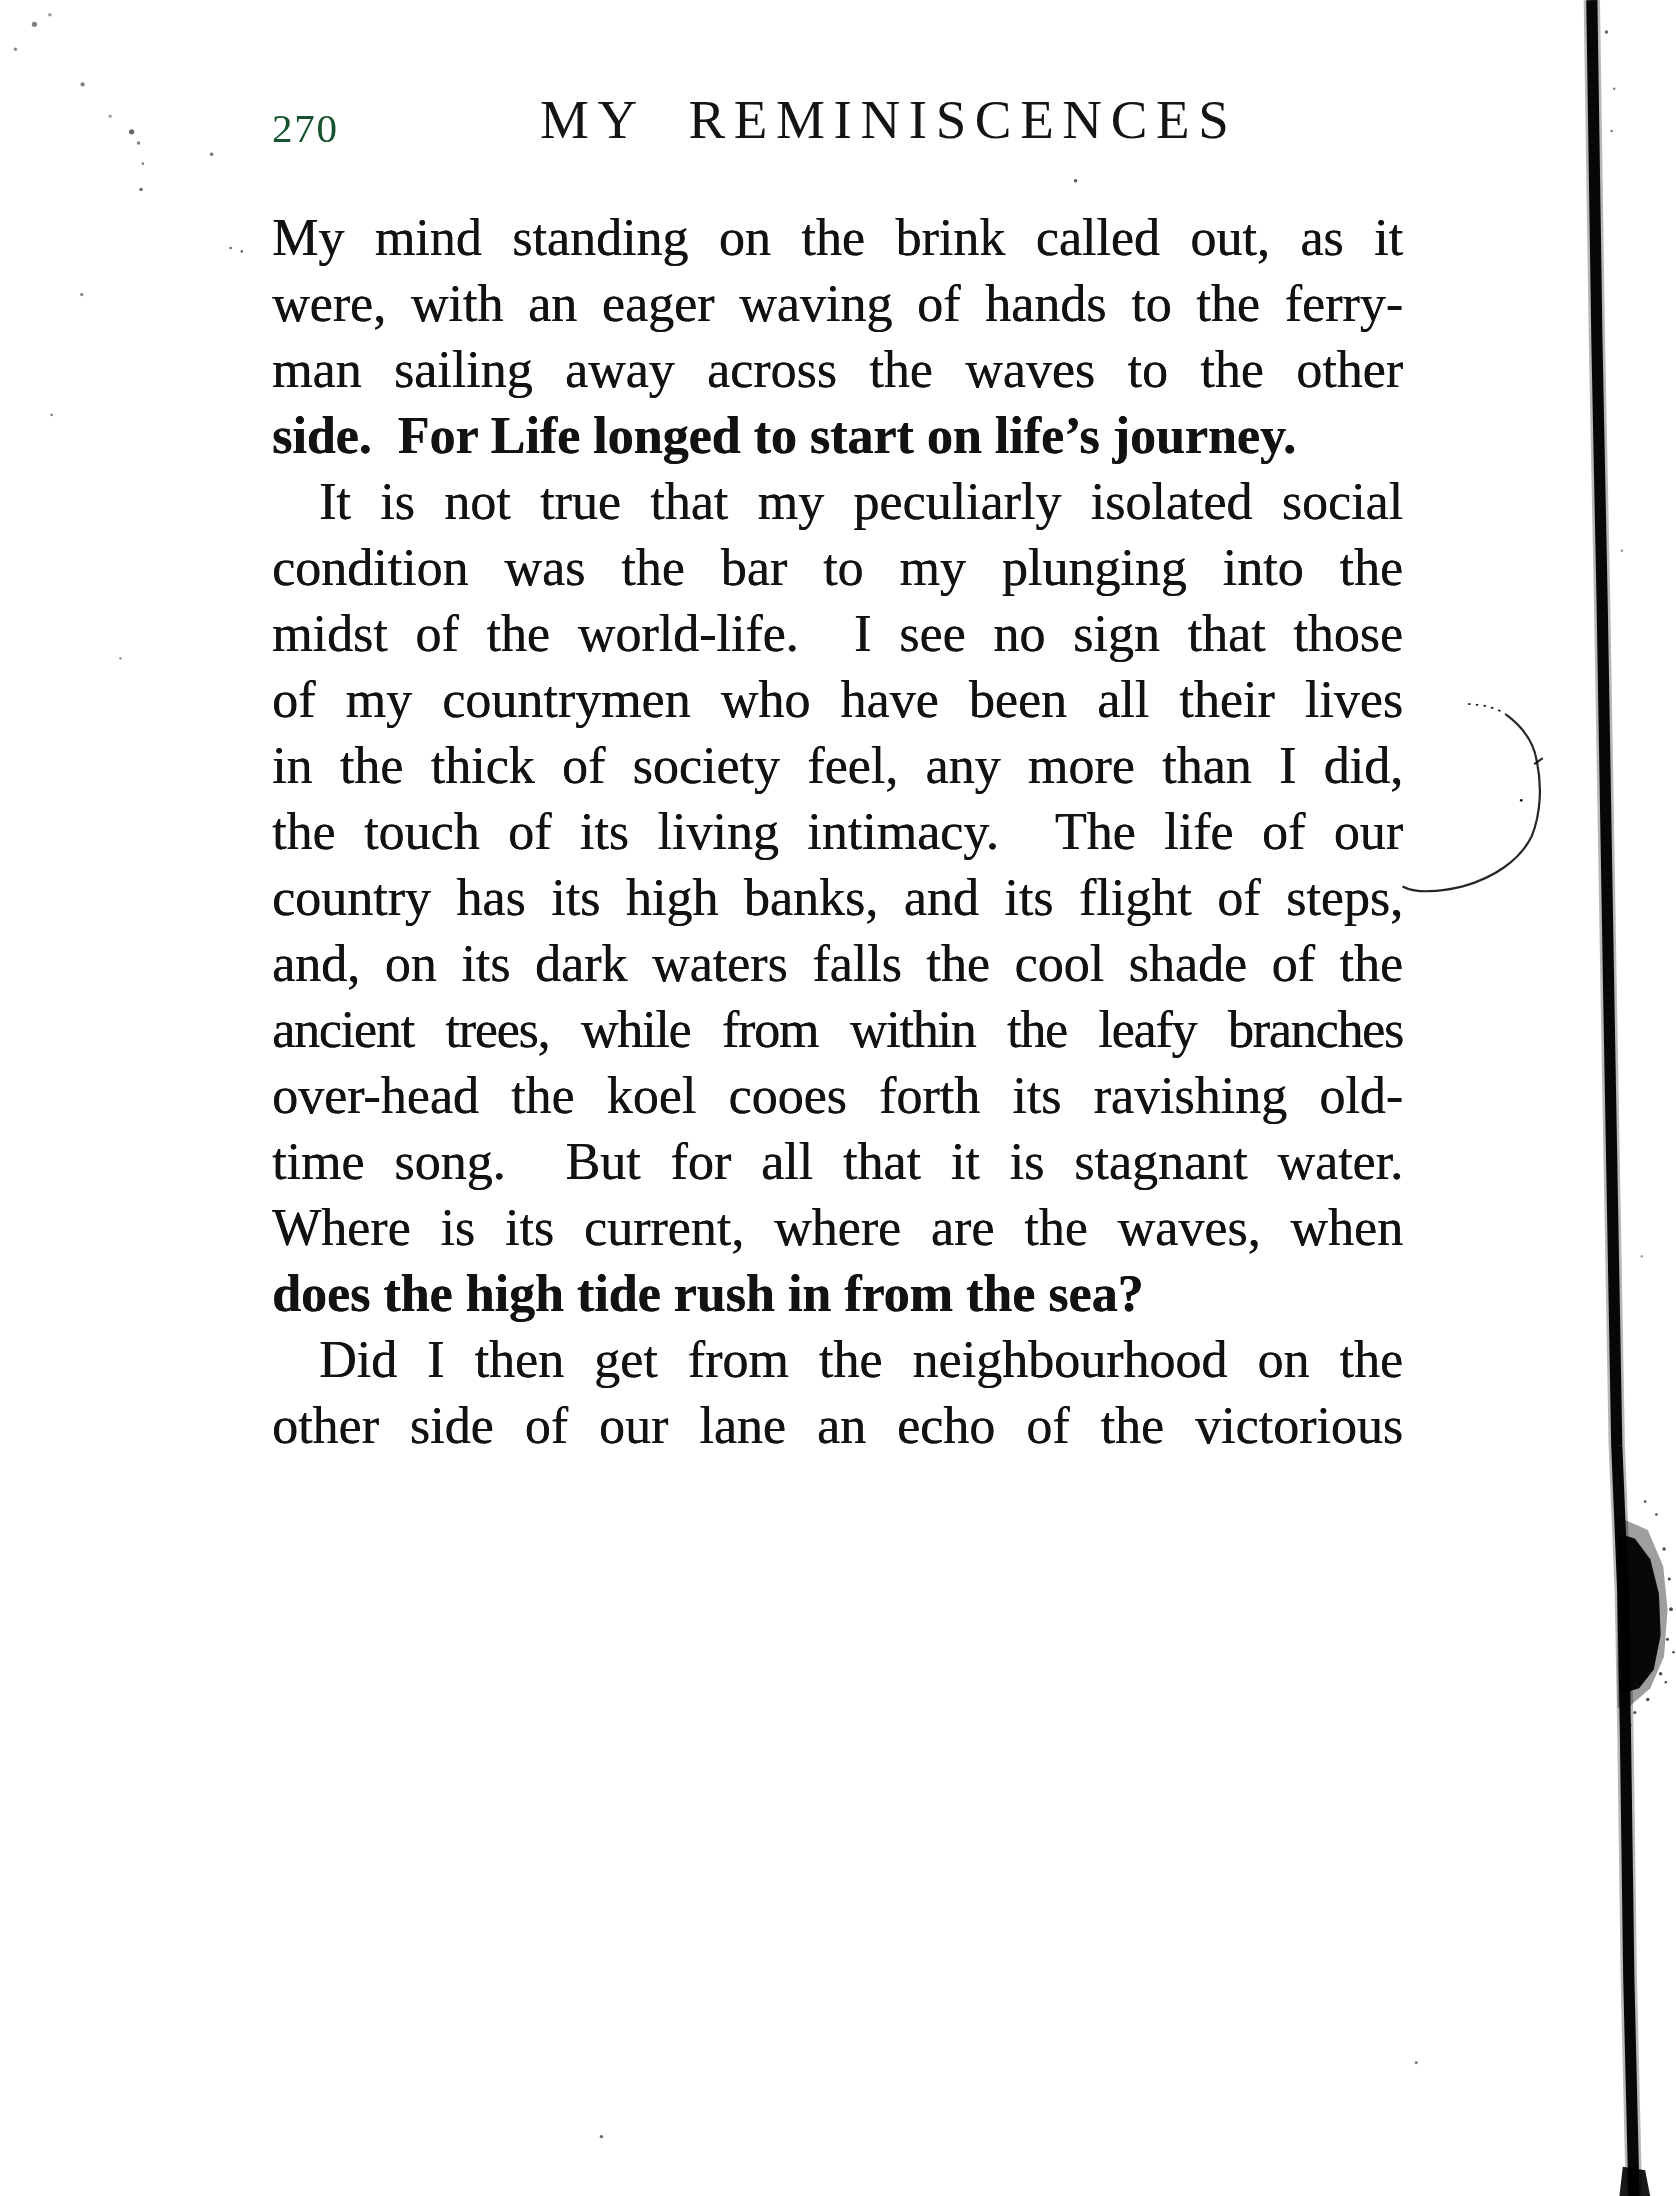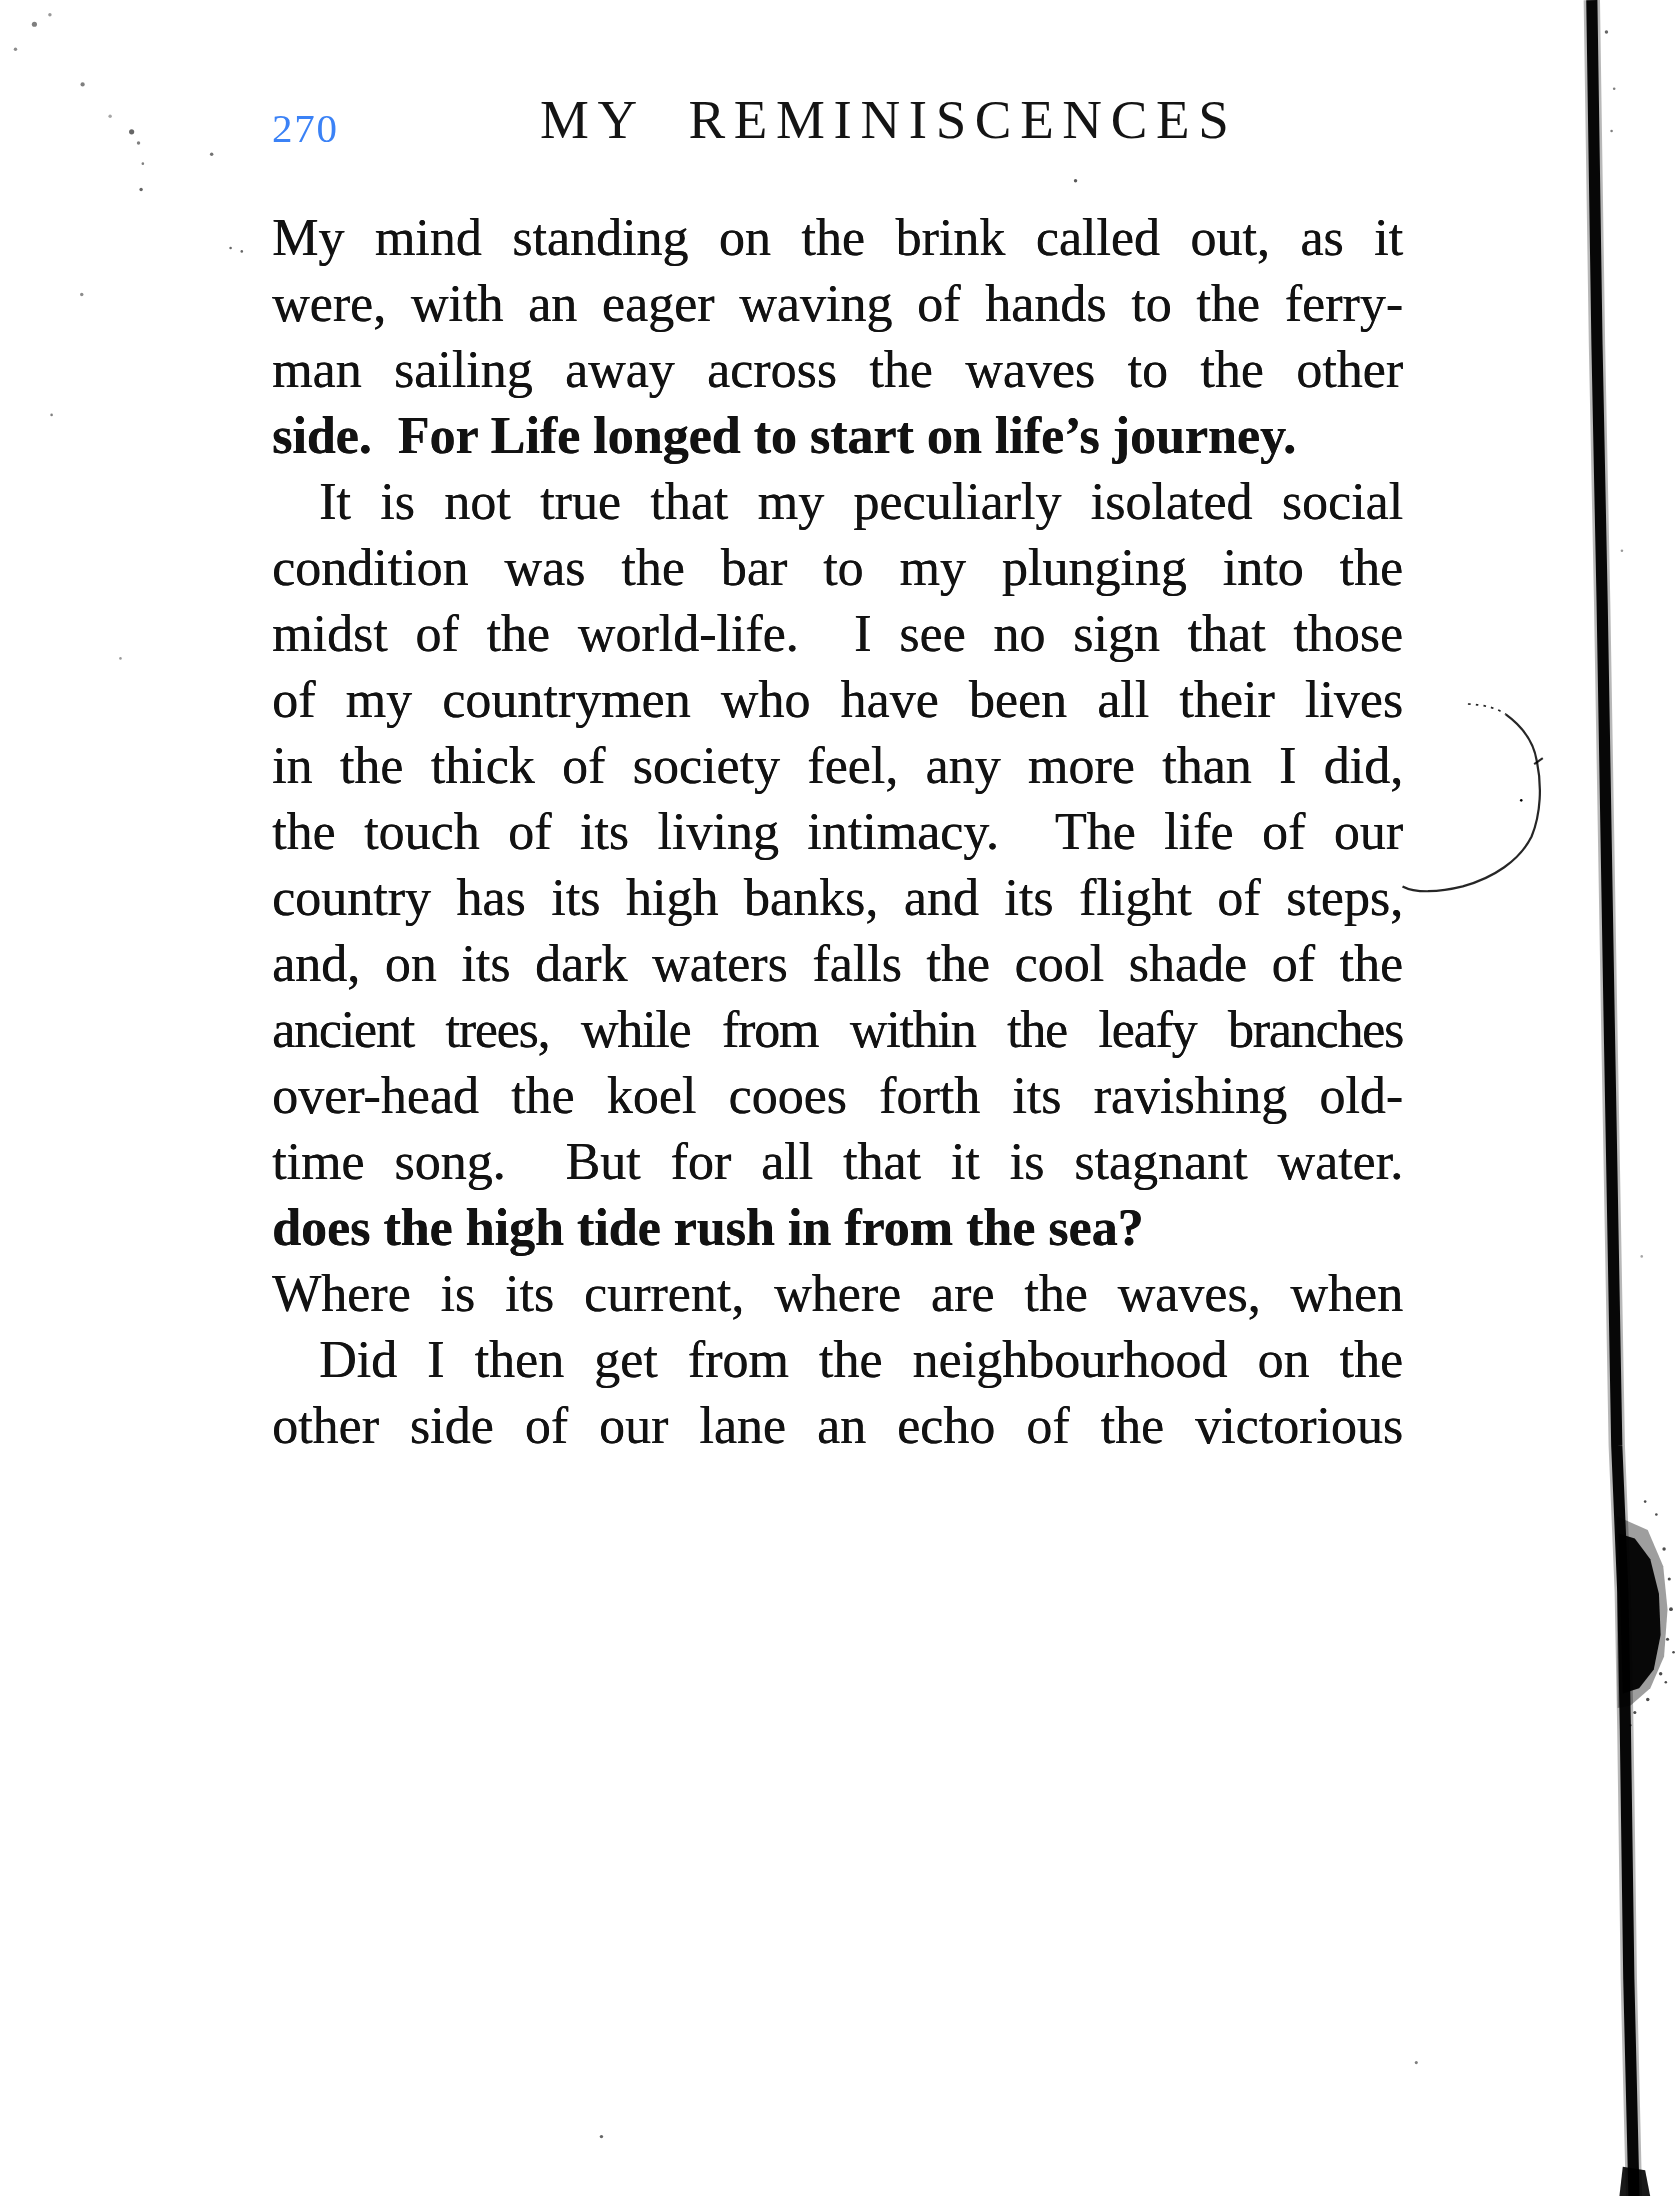--- a/index.html
+++ b/index.html
@@ -8,21 +8,21 @@
     background:#ffffff;
     position:relative;
     overflow:hidden;
     font-family:"Liberation Serif", serif;
     color:#121212;
   }
   .scan-page { position:absolute; inset:0; }
 
   .page-number {
     position:absolute; left:272px; top:104px;
-    font-size:41px; letter-spacing:1.7px; color:#3b82f6;
+    font-size:41px; letter-spacing:1.7px; color:#14532d;
   }
   .running-head {
     position:absolute; left:540px; top:88px;
     font-size:55px; letter-spacing:8.6px; word-spacing:22.4px;
     color:#141414; white-space:nowrap;
   }
   .body-text {
     position:absolute; left:272px; top:205px; width:1131px;
     font-size:52px; line-height:66px;
     color:#121212;
@@ -64,22 +64,22 @@
       <div class="line j">condition was the bar to my plunging into the</div>
       <div class="line j">midst of the world-life.  I see no sign that those</div>
       <div class="line j">of my countrymen who have been all their lives</div>
       <div class="line j">in the thick of society feel, any more than I did,</div>
       <div class="line j">the touch of its living intimacy.  The life of our</div>
       <div class="line j">country has its high banks, and its flight of steps,</div>
       <div class="line j">and, on its dark waters falls the cool shade of the</div>
       <div class="line j tight">ancient trees, while from within the leafy branches</div>
       <div class="line j"><span>over-head the </span><span class="it">koel</span><span> cooes forth its ravishing old-</span></div>
       <div class="line j">time song.  But for all that it is stagnant water.</div>
+      <div class="line j">Where is its current, where are the waves, when</div>
       <div class="line last">does the high tide rush in from the sea?</div>
-      <div class="line j">Where is its current, where are the waves, when</div>
     </div>
 
     <div class="para">
       <div class="line j indent">Did I then get from the neighbourhood on the</div>
       <div class="line j">other side of our lane an echo of the victorious</div>
 
     </div>
 
   </div>
 

